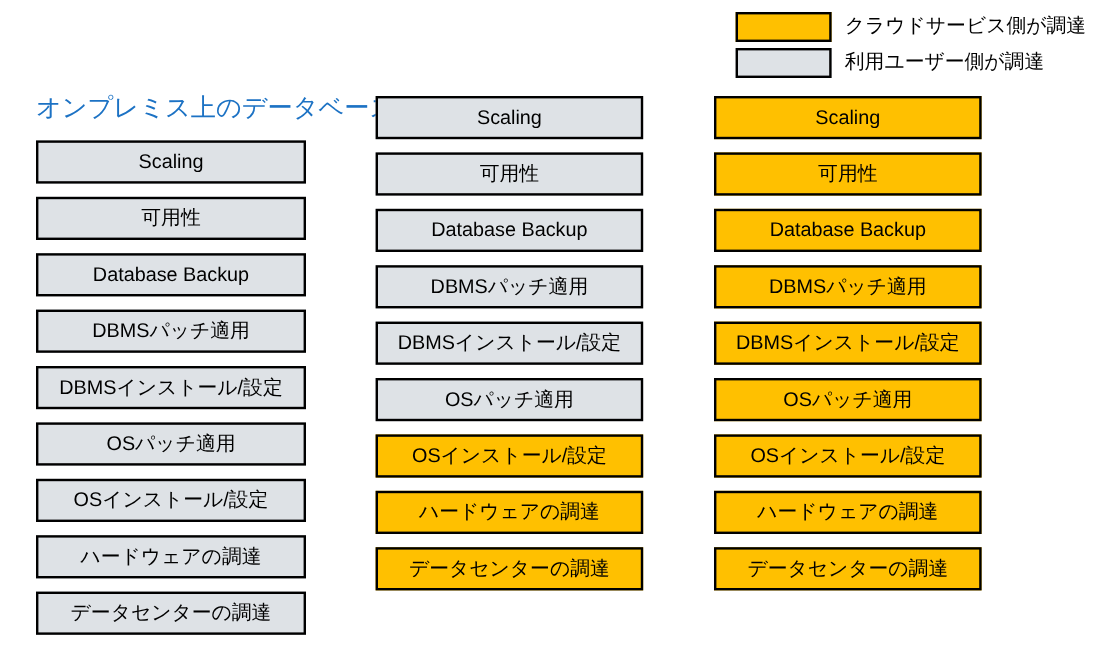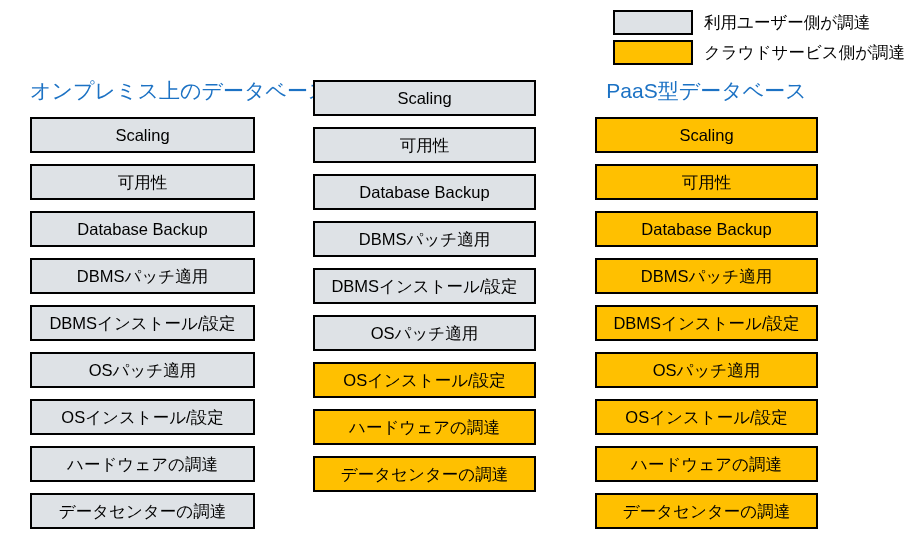--- a/index.html
+++ b/index.html
@@ -88,26 +88,26 @@
   }
   .layer-box.user  { background: #DEE2E6; }
   .layer-box.cloud { background: #FFC000; }
   .layer-box:last-child { margin-bottom: 0; }
 </style>
 </head>
 <body>
 
 <div id="legend">
   <div class="legend-row">
+    <span class="legend-swatch cloud"></span>
+    <span class="legend-label">クラウドサービス側が調達</span>
+  </div>
+  <div class="legend-row">
     <span class="legend-swatch user"></span>
     <span class="legend-label">利用ユーザー側が調達</span>
-  </div>
-  <div class="legend-row">
-    <span class="legend-swatch cloud"></span>
-    <span class="legend-label">クラウドサービス側が調達</span>
   </div>
 </div>
 
 <div class="column" id="col-onpremise">
   <h2 class="column-title">オンプレミス上のデータベース</h2>
   <ul class="layer-list">
     <li class="layer-box user">Scaling</li>
     <li class="layer-box user">可用性</li>
     <li class="layer-box user">Database Backup</li>
     <li class="layer-box user">DBMSパッチ適用</li>
@@ -127,21 +127,20 @@
     <li class="layer-box user">DBMSパッチ適用</li>
     <li class="layer-box user">DBMSインストール/設定</li>
     <li class="layer-box user">OSパッチ適用</li>
     <li class="layer-box cloud">OSインストール/設定</li>
     <li class="layer-box cloud">ハードウェアの調達</li>
     <li class="layer-box cloud">データセンターの調達</li>
   </ul>
 </div>
 
 <div class="column" id="col-paas">
-  <h2 class="column-title">PaaS型データベース</h2>
   <ul class="layer-list">
     <li class="layer-box cloud">Scaling</li>
     <li class="layer-box cloud">可用性</li>
     <li class="layer-box cloud">Database Backup</li>
     <li class="layer-box cloud">DBMSパッチ適用</li>
     <li class="layer-box cloud">DBMSインストール/設定</li>
     <li class="layer-box cloud">OSパッチ適用</li>
     <li class="layer-box cloud">OSインストール/設定</li>
     <li class="layer-box cloud">ハードウェアの調達</li>
     <li class="layer-box cloud">データセンターの調達</li>

